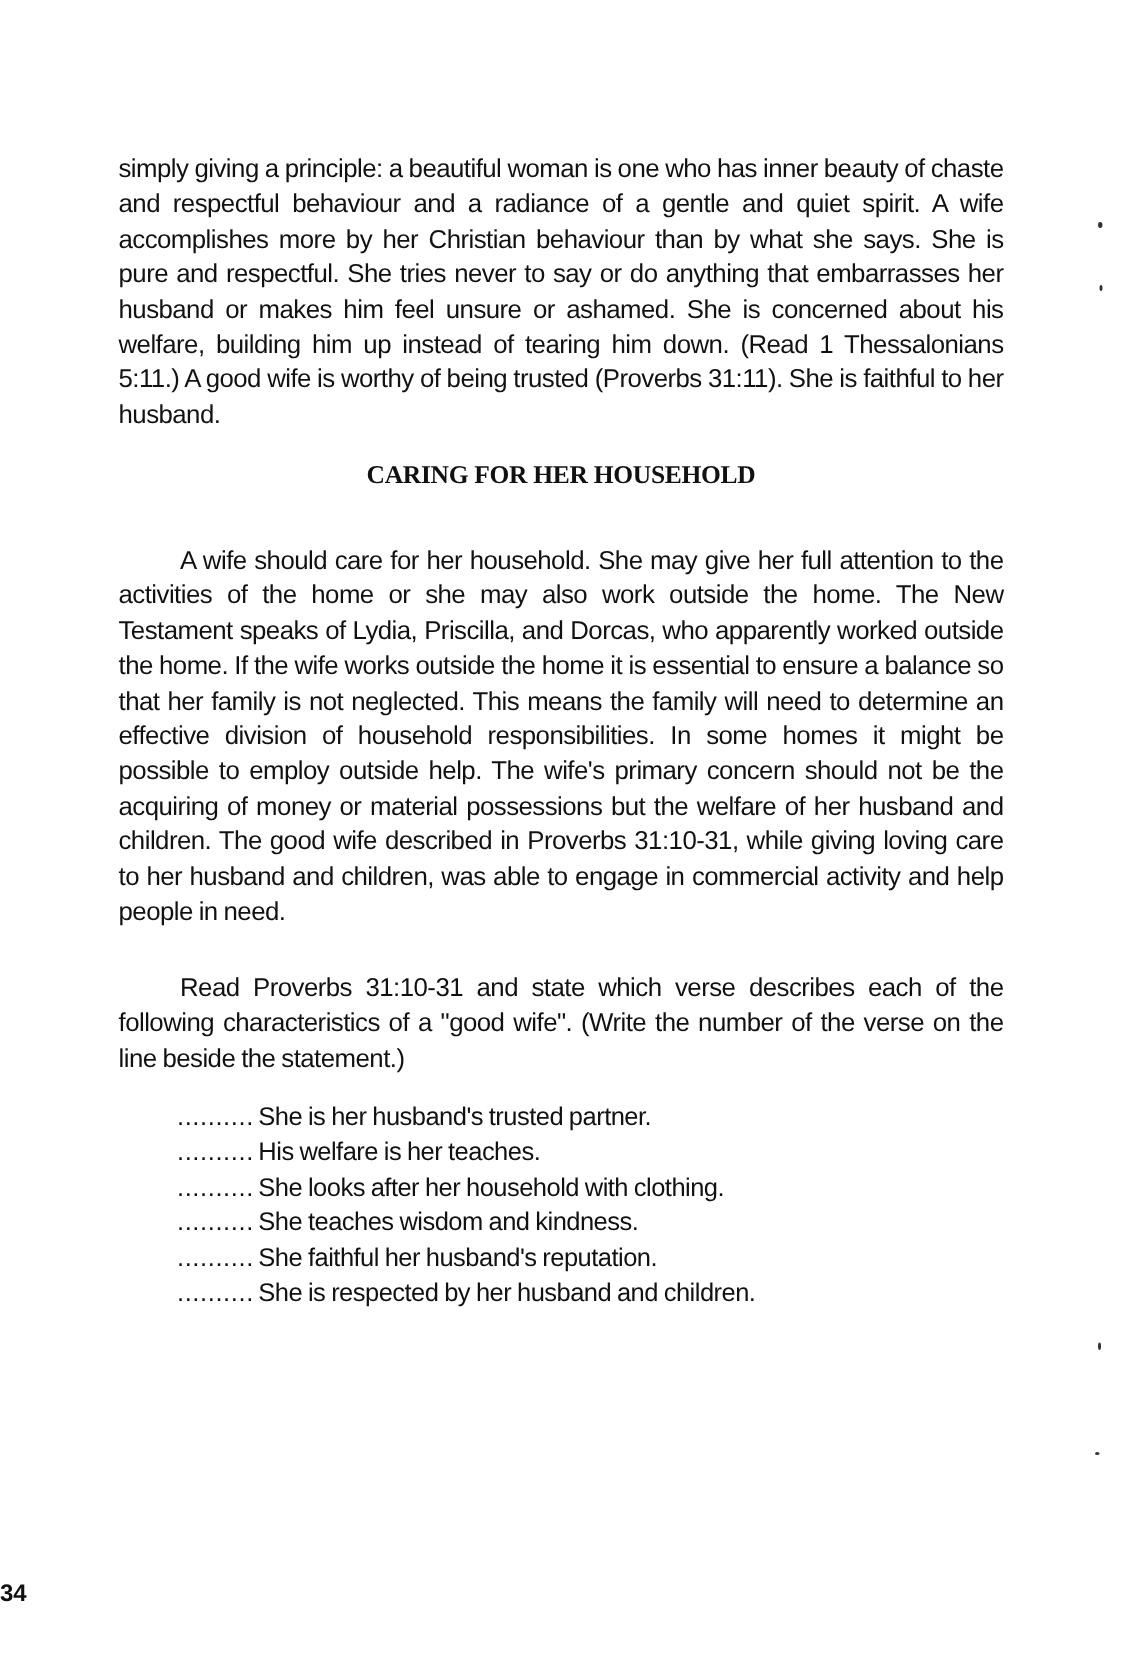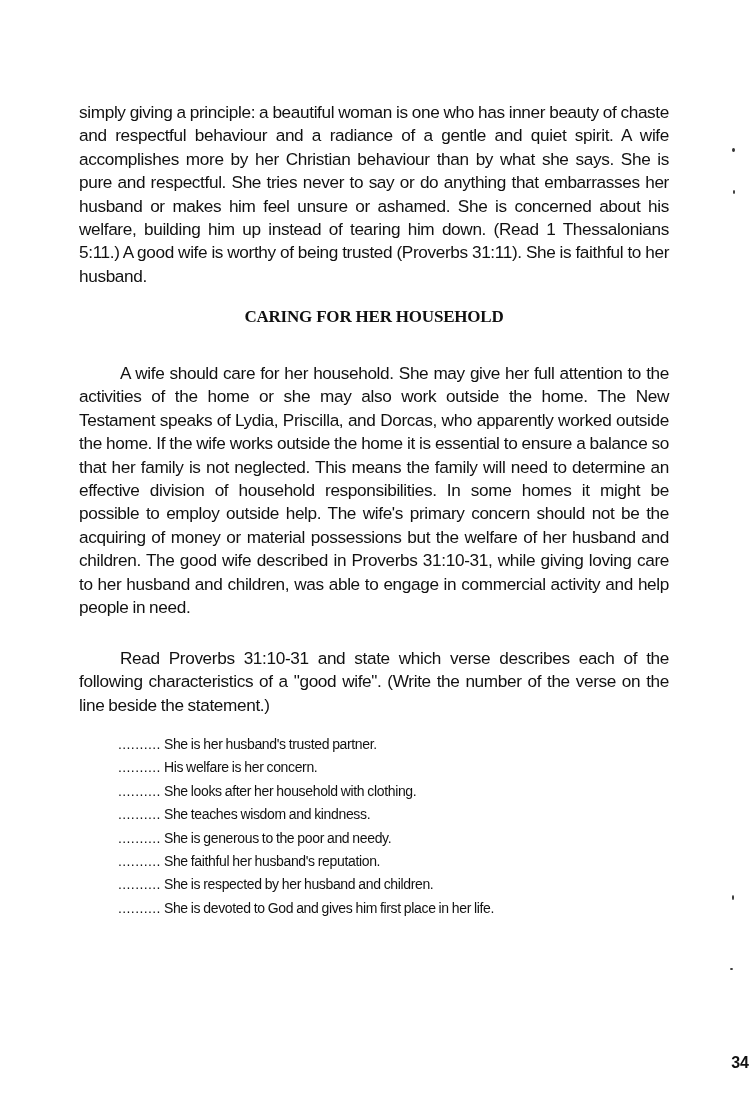--- a/index.html
+++ b/index.html
@@ -17,27 +17,27 @@
     #intro { top: 80px; margin-top: 21px; }
     #heading {
       position: absolute; top: 307px; left: 79px; width: 590px;
       text-align: center; font-weight: bold; font-size: 17px; letter-spacing: -0.2px; font-family: Liberation Serif, serif;
     }
     #household { top: 362px; }
     #household p, #exercise p { margin: 0; text-indent: 41px; }
     #exercise { top: 647px; }
     #items {
       position: absolute; top: 733px; left: 118px; width: 560px;
-      font-size: 14px; line-height: 23.4px; letter-spacing: -0.35px; word-spacing: -0.5px;
+      font-size: 17px; line-height: 23.4px; letter-spacing: -0.35px; word-spacing: -0.5px;
       margin: 0; padding: 0; list-style: none;
     }
     #items li { white-space: nowrap; }
     .dots { letter-spacing: 0.4px; margin-right: 3px; }
     #page-number {
-      position: absolute; top: 1054px; left: 0; width: 749px; text-align: right;
+      position: absolute; top: 1054px; left: 0; width: 749px; text-align: left;
       font-size: 16px; font-weight: bold;
     }
     .speck { position: absolute; background: #333; border-radius: 50%; }
   </style>
 </head>
 <body>
 
 <div id="intro" class="page-text">simply giving a principle:  a beautiful woman is one who has inner beauty of chaste and respectful behaviour and a radiance of a gentle and quiet spirit.  A wife accomplishes more by her Christian behaviour than by what she says.  She is pure and respectful.  She tries never to say or do anything that embarrasses her husband or makes him feel unsure or ashamed.  She is concerned about his welfare, building him up instead of tearing him down.  (Read 1 Thessalonians 5:11.)  A good wife is worthy of being trusted (Proverbs 31:11).  She is faithful to her husband.</div>
 
 <div id="heading">CARING FOR HER HOUSEHOLD</div>
@@ -45,27 +45,25 @@
 <div id="household" class="page-text">
   <p>A wife should care for her household.  She may give her full attention to the activities of the home or she may also work outside the home.  The New Testament speaks of Lydia, Priscilla, and Dorcas, who apparently worked outside the home.  If the wife works outside the home it is essential to ensure a balance so that her family is not neglected.  This means the family will need to determine an effective division of household responsibilities.  In some homes it might be possible to employ outside help.  The wife's primary concern should not be the acquiring of money or material possessions but the welfare of her husband and children.  The good wife described in Proverbs 31:10-31, while giving loving care to her husband and children, was able to engage in commercial activity and help people in need.</p>
 </div>
 
 <div id="exercise" class="page-text">
   <p>Read Proverbs 31:10-31 and state which verse describes each of the following characteristics of a "good wife".  (Write the number of the verse on the line beside the statement.)</p>
 </div>
 
 <ul id="items">
   <li><span class="dots">..........</span><span>She is her husband's trusted partner.</span></li>
-  <li><span class="dots">..........</span><span>His welfare is her concern.</span></li>
+  <li><span class="dots">..........</span><span>His welfare is her teaches.</span></li>
   <li><span class="dots">..........</span><span>She looks after her household with clothing.</span></li>
   <li><span class="dots">..........</span><span>She teaches wisdom and kindness.</span></li>
-  <li><span class="dots">..........</span><span>She is generous to the poor and needy.</span></li>
   <li><span class="dots">..........</span><span>She faithful her husband's reputation.</span></li>
   <li><span class="dots">..........</span><span>She is respected by her husband and children.</span></li>
-  <li><span class="dots">..........</span><span>She is devoted to God and gives him first place in her life.</span></li>
 </ul>
 
 <div id="page-number">34</div>
 
 <div class="speck" style="left:732px;top:148px;width:3px;height:4px;"></div>
 <div class="speck" style="left:733px;top:190px;width:2px;height:4px;"></div>
 <div class="speck" style="left:732px;top:895px;width:2px;height:5px;"></div>
 <div class="speck" style="left:730px;top:968px;width:3px;height:2px;"></div>
 
 </body></html>

